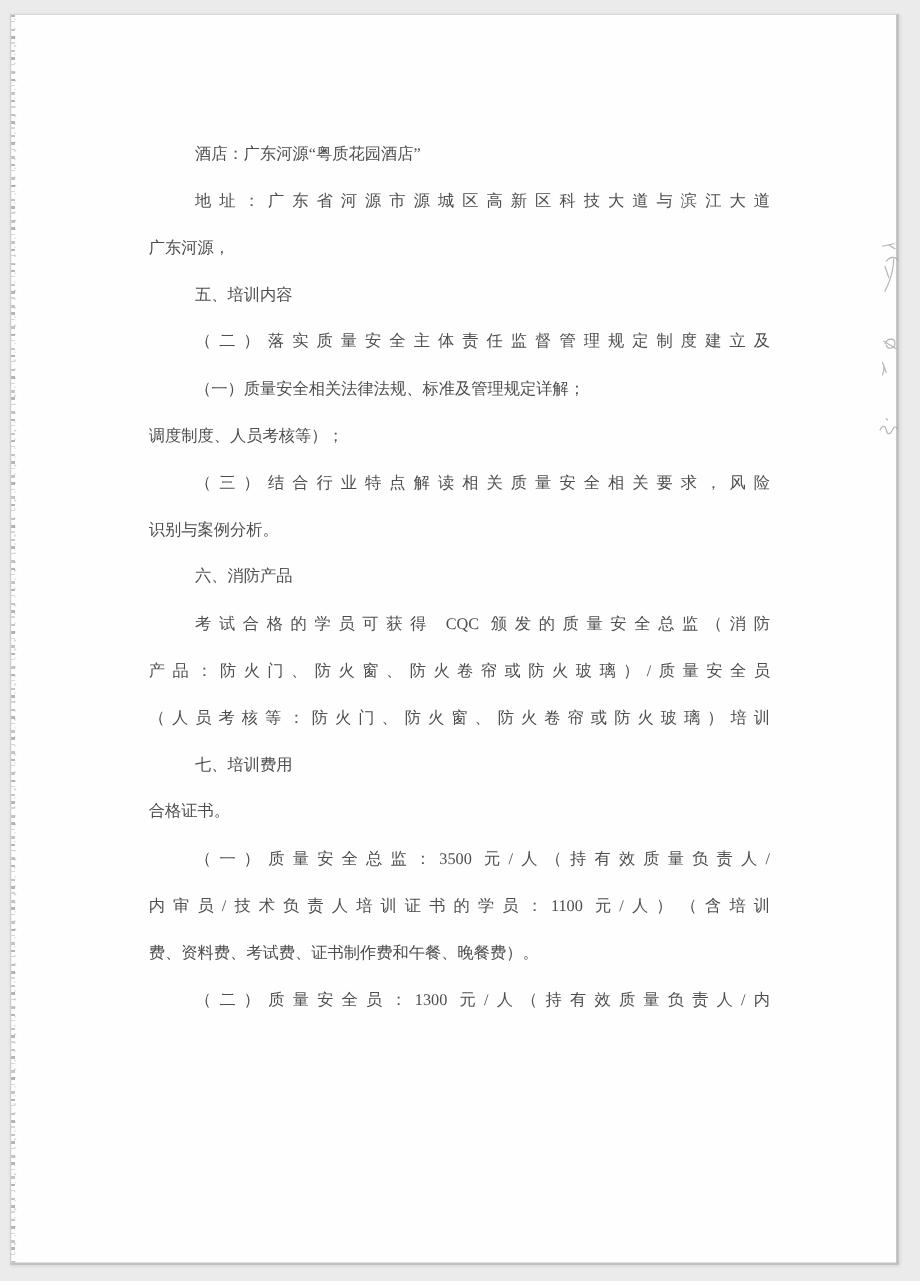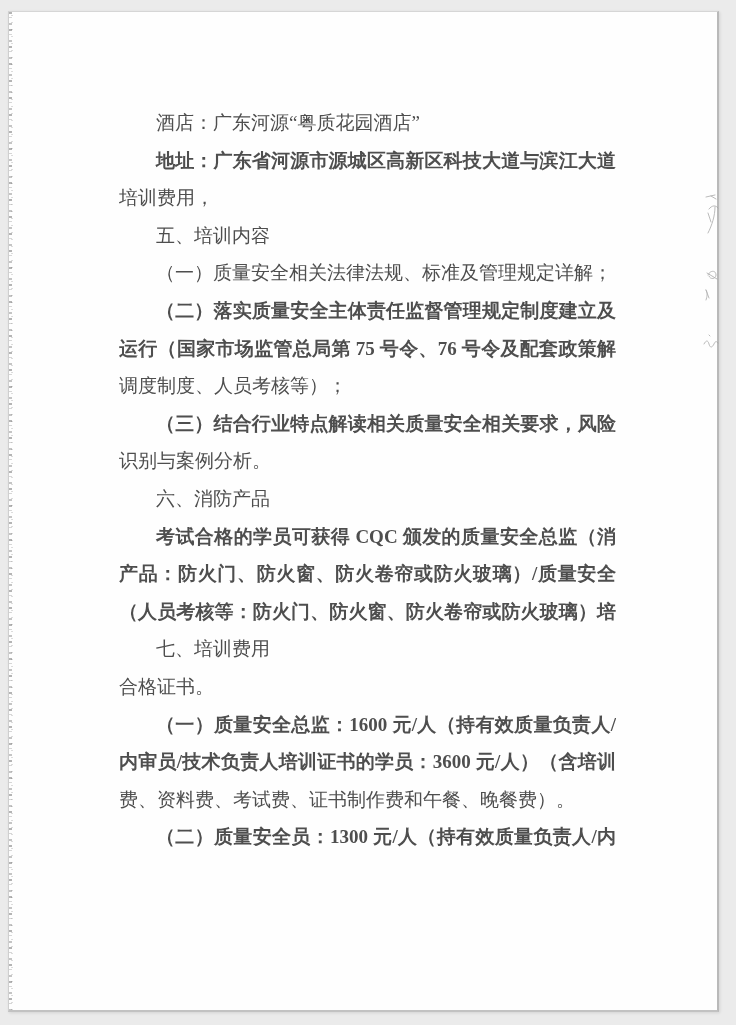--- a/index.html
+++ b/index.html
@@ -42,65 +42,64 @@
         rgba(255,255,255,0) 1px, rgba(255,255,255,0) 7px
       );
     background-size: 3px 100%, 2px 100%;
     background-position: 0 0, 2px 3px;
     background-repeat: repeat-y;
   }
   .text-block {
     position: absolute;
     left: 110px; top: 92px;
     width: 497px;
-    font-size: 19px;
+    font-size: 13px;
     line-height: 37.6px;
     color: #4e4e4e;
     text-align: justify;
   }
   .line {
     height: 37.6px;
     overflow: hidden;
     white-space: normal;
   }
   .line.ind { text-indent: 37px; }
-  .line.j { text-align-last: justify; font-weight: bold; }
+  .line.j { text-align-last: justify; }
   .margin-marks {
     position: absolute;
     left: 688px; top: 175px;
     width: 26px; height: 170px;
   }
 </style>
 </head>
 <body>
 
 <div class="scan-canvas">
   <div class="paper">
 
     <div class="edge-noise"></div>
 
     <div class="text-block">
       <div class="line ind">酒店：广东河源“粤质花园酒店”</div>
       <div class="line ind j">地址：广东省河源市源城区高新区科技大道与滨江大道</div>
-      <div class="line">培训费用，</div>
+      <div class="line">广东河源，</div>
       <div class="line ind">五、培训内容</div>
+      <div class="line ind j">（二）落实质量安全主体责任监督管理规定制度建立及</div>
       <div class="line ind">（一）质量安全相关法律法规、标准及管理规定详解；</div>
-      <div class="line ind j">（二）落实质量安全主体责任监督管理规定制度建立及</div>
-      <div class="line j">运行（国家市场监管总局第 75 号令、76 号令及配套政策解</div>
       <div class="line">调度制度、人员考核等）；</div>
       <div class="line ind j">（三）结合行业特点解读相关质量安全相关要求，风险</div>
       <div class="line">识别与案例分析。</div>
       <div class="line ind">六、消防产品</div>
       <div class="line ind j">考试合格的学员可获得 CQC 颁发的质量安全总监（消防</div>
       <div class="line j">产品：防火门、防火窗、防火卷帘或防火玻璃）/质量安全员</div>
       <div class="line j">（人员考核等：防火门、防火窗、防火卷帘或防火玻璃）培训</div>
       <div class="line ind">七、培训费用</div>
       <div class="line">合格证书。</div>
-      <div class="line ind j">（一）质量安全总监：1600 元/人（持有效质量负责人/</div>
-      <div class="line j">内审员/技术负责人培训证书的学员：3600 元/人）（含培训</div>
+      <div class="line ind j">（一）质量安全总监：3500 元/人（持有效质量负责人/</div>
+      <div class="line j">内审员/技术负责人培训证书的学员：1100 元/人）（含培训</div>
       <div class="line">费、资料费、考试费、证书制作费和午餐、晚餐费）。</div>
       <div class="line ind j">（二）质量安全员：1300 元/人（持有效质量负责人/内</div>
     </div>
 
     <svg class="margin-marks" viewBox="0 0 26 170" xmlns="http://www.w3.org/2000/svg">
       <g fill="none" stroke="#9a9a9a" stroke-width="0.9" stroke-linecap="round" opacity="0.75">
         <path d="M9,10 l9,-2 M14,9 l5,3"></path>
         <path d="M12,22 c3,-4 7,-4 9,-1"></path>
         <path d="M18,20 c0,9 -3,18 -7,26"></path>
         <path d="M11,26 l3,9"></path>

